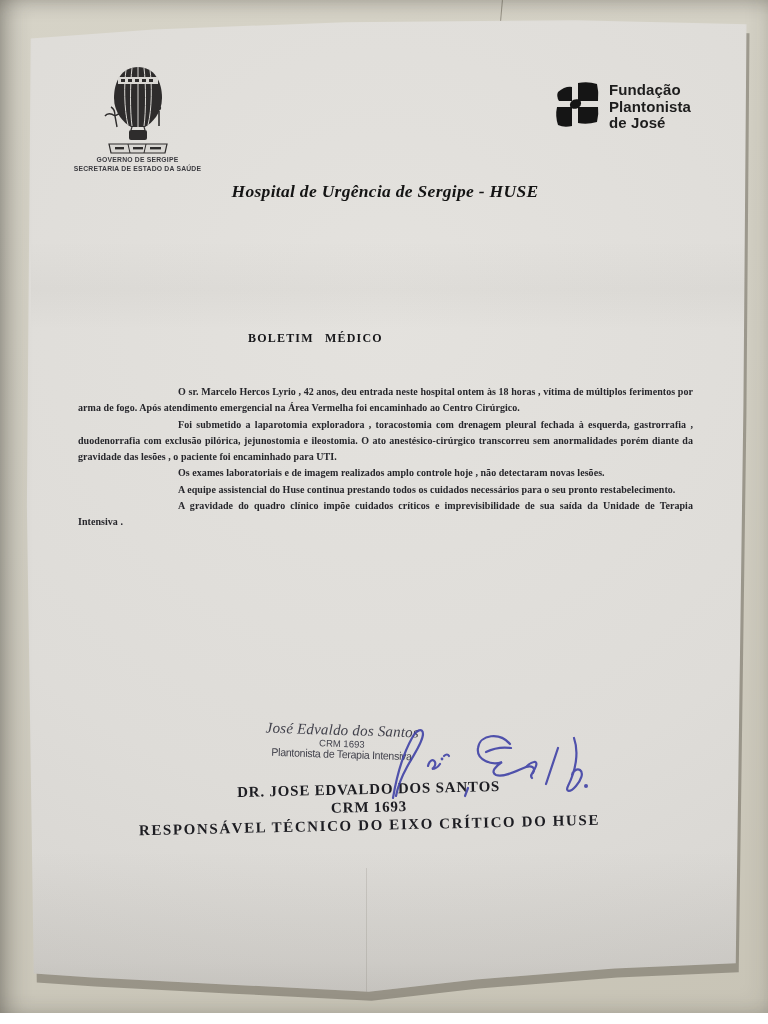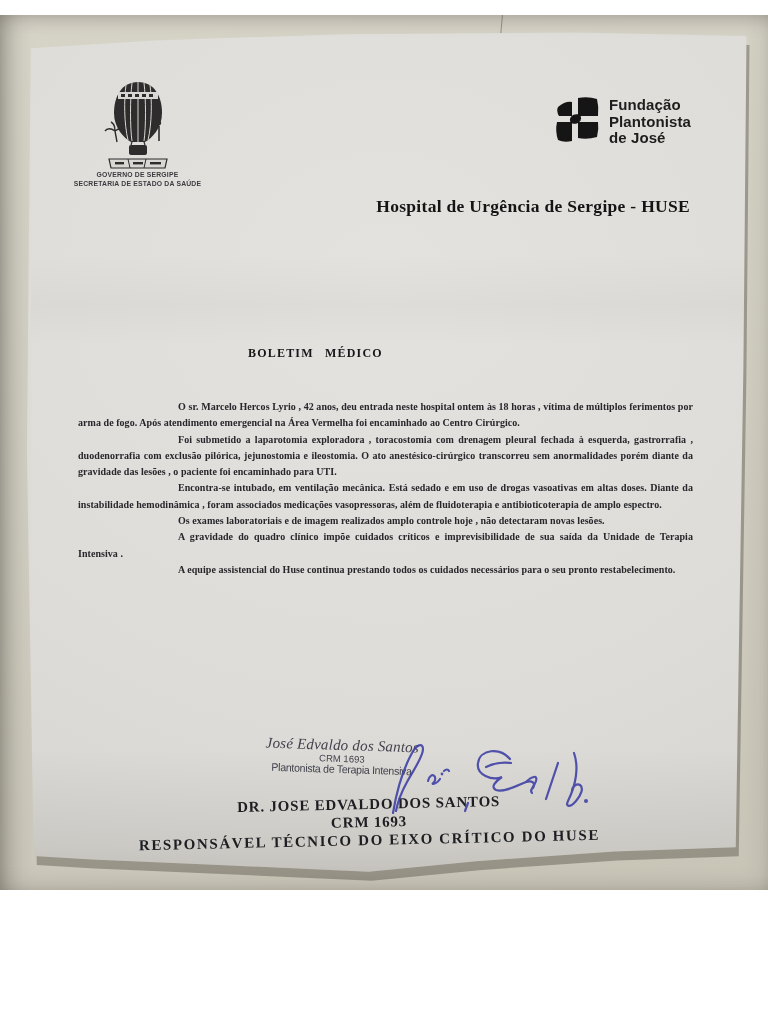--- a/index.html
+++ b/index.html
@@ -1,20 +1,19 @@
 <!DOCTYPE html>
 <html><head>
 <meta charset="utf-8">
 <style>
   html,body{margin:0;padding:0;}
   #scene{
-    position:relative;width:768px;height:875px;overflow:hidden;
+    position:relative;width:768px;height:1013px;overflow:hidden;
     background:linear-gradient(165deg,#d6d3c7 0%,#d1cec2 45%,#c8c4b6 100%);
     font-family:"Liberation Serif", serif;
-    margin-top:15px;
   }
   #vignette{position:absolute;inset:0;z-index:9;pointer-events:none;
     box-shadow:inset 18px 0 26px -14px rgba(40,38,30,.45), inset 0 14px 20px -12px rgba(40,38,30,.22), inset -10px -10px 30px -18px rgba(40,38,30,.25);}
   .paper-poly{
     clip-path:polygon(4% 3.8%,20% 2.9%,45% 2.2%,75% 2%,97.2% 2.4%,96.8% 40%,95.8% 95.1%,80% 95.6%,62% 96.7%,48% 97.9%,30% 97.2%,12% 96.5%,4.4% 96.1%,3.5% 50%);
   }
   #paper-shadow{position:absolute;inset:0;background:rgba(70,66,54,.38);filter:blur(6px);transform:translate(3px,9px);}
   #paper{
     position:absolute;inset:0;
     background:radial-gradient(120% 90% at 50% 30%, #e4e2de 0%, #dedcd8 55%, #d7d5d1 85%, #cfcdc8 100%);
@@ -25,22 +24,22 @@
   #wall-hair{position:absolute;left:500px;top:0;width:1px;height:44px;background:rgba(100,95,82,.55);transform:rotate(5deg);}
   
   #crest{position:absolute;left:99px;top:64px;}
   #crest-caption{position:absolute;left:40px;top:156px;width:195px;text-align:center;
     font-family:"Liberation Sans",sans-serif;font-weight:bold;font-size:6.8px;line-height:8.6px;
     color:#3b3b40;letter-spacing:.2px;}
   #fhs{position:absolute;left:552px;top:80px;display:flex;align-items:flex-start;}
   #fhs-text{margin-left:7px;font-family:"Liberation Sans",sans-serif;font-weight:bold;
     font-size:15px;line-height:16.5px;color:#1d1d1d;letter-spacing:.1px;padding-top:2px;}
   #fhs-text span{display:block;}
-  #hospital-title{position:absolute;left:80px;top:181px;width:610px;text-align:right;
-    font-weight:bold;font-size:17.5px;color:#141414;letter-spacing:.3px;}
+  #hospital-title{position:absolute;left:80px;top:181px;width:610px;text-align:center;
+    font-weight:bold;font-size:17.5px;color:#141414;letter-spacing:.3px;font-style:italic;}
   
   #bulletin-heading{position:absolute;left:248px;top:331px;font-weight:bold;font-size:12px;
     color:#17171a;letter-spacing:1.2px;word-spacing:7px;}
   #bulletin-body{position:absolute;left:78px;top:384px;width:615px;color:#26262b;}
   #bulletin-body p{margin:0;font-weight:bold;font-size:10px;line-height:16.3px;
     text-indent:100px;text-align:justify;letter-spacing:.05px;}
   
   #stamp{position:absolute;left:252px;top:722px;width:180px;text-align:center;
     transform:rotate(1.8deg);color:#42424c;}
   #stamp-name{font-style:italic;font-size:15px;letter-spacing:.2px;}
@@ -117,24 +116,23 @@
       </div>
     </div>
 
     <div id="hospital-title">Hospital de Urgência de Sergipe - HUSE</div>
 
     <div id="bulletin-heading">BOLETIM MÉDICO</div>
 
     <div id="bulletin-body">
       <p>O sr. Marcelo Hercos Lyrio , 42 anos, deu entrada neste hospital ontem às 18 horas , vítima de múltiplos ferimentos por arma de fogo. Após atendimento emergencial na Área Vermelha foi encaminhado ao Centro Cirúrgico.</p>
       <p>Foi submetido a laparotomia exploradora , toracostomia com drenagem pleural fechada à esquerda, gastrorrafia , duodenorrafia com exclusão pilórica, jejunostomia e ileostomia. O ato anestésico-cirúrgico transcorreu sem anormalidades porém diante da gravidade das lesões , o paciente foi encaminhado para UTI.</p>
-      <p>Encontra-se intubado, em ventilação mecânica. Está sedado e em uso de drogas vasoativas em altas doses. Diante da instabilidade hemodinâmica , foram associados medicações vasopressoras, além de fluidoterapia e antibioticoterapia de amplo espectro.</p>
       <p>Os exames laboratoriais e de imagem realizados amplo controle hoje , não detectaram novas lesões.</p>
+      <p>A equipe assistencial do Huse continua prestando todos os cuidados necessários para o seu pronto restabelecimento.</p>
       <p>A gravidade do quadro clínico impõe cuidados críticos e imprevisibilidade de sua saída da Unidade de Terapia Intensiva .</p>
-      <p>A equipe assistencial do Huse continua prestando todos os cuidados necessários para o seu pronto restabelecimento.</p>
     </div>
 
     <div id="stamp">
       <div id="stamp-name">José Edvaldo dos Santos</div>
       <div id="stamp-crm">CRM 1693</div>
       <div id="stamp-role">Plantonista de Terapia Intensiva</div>
     </div>
 
     <svg id="signature-svg" width="250" height="95" viewBox="0 0 250 95">
       <g stroke="#3c3ea5" stroke-width="2.2" fill="none" stroke-linecap="round" opacity="0.88">

